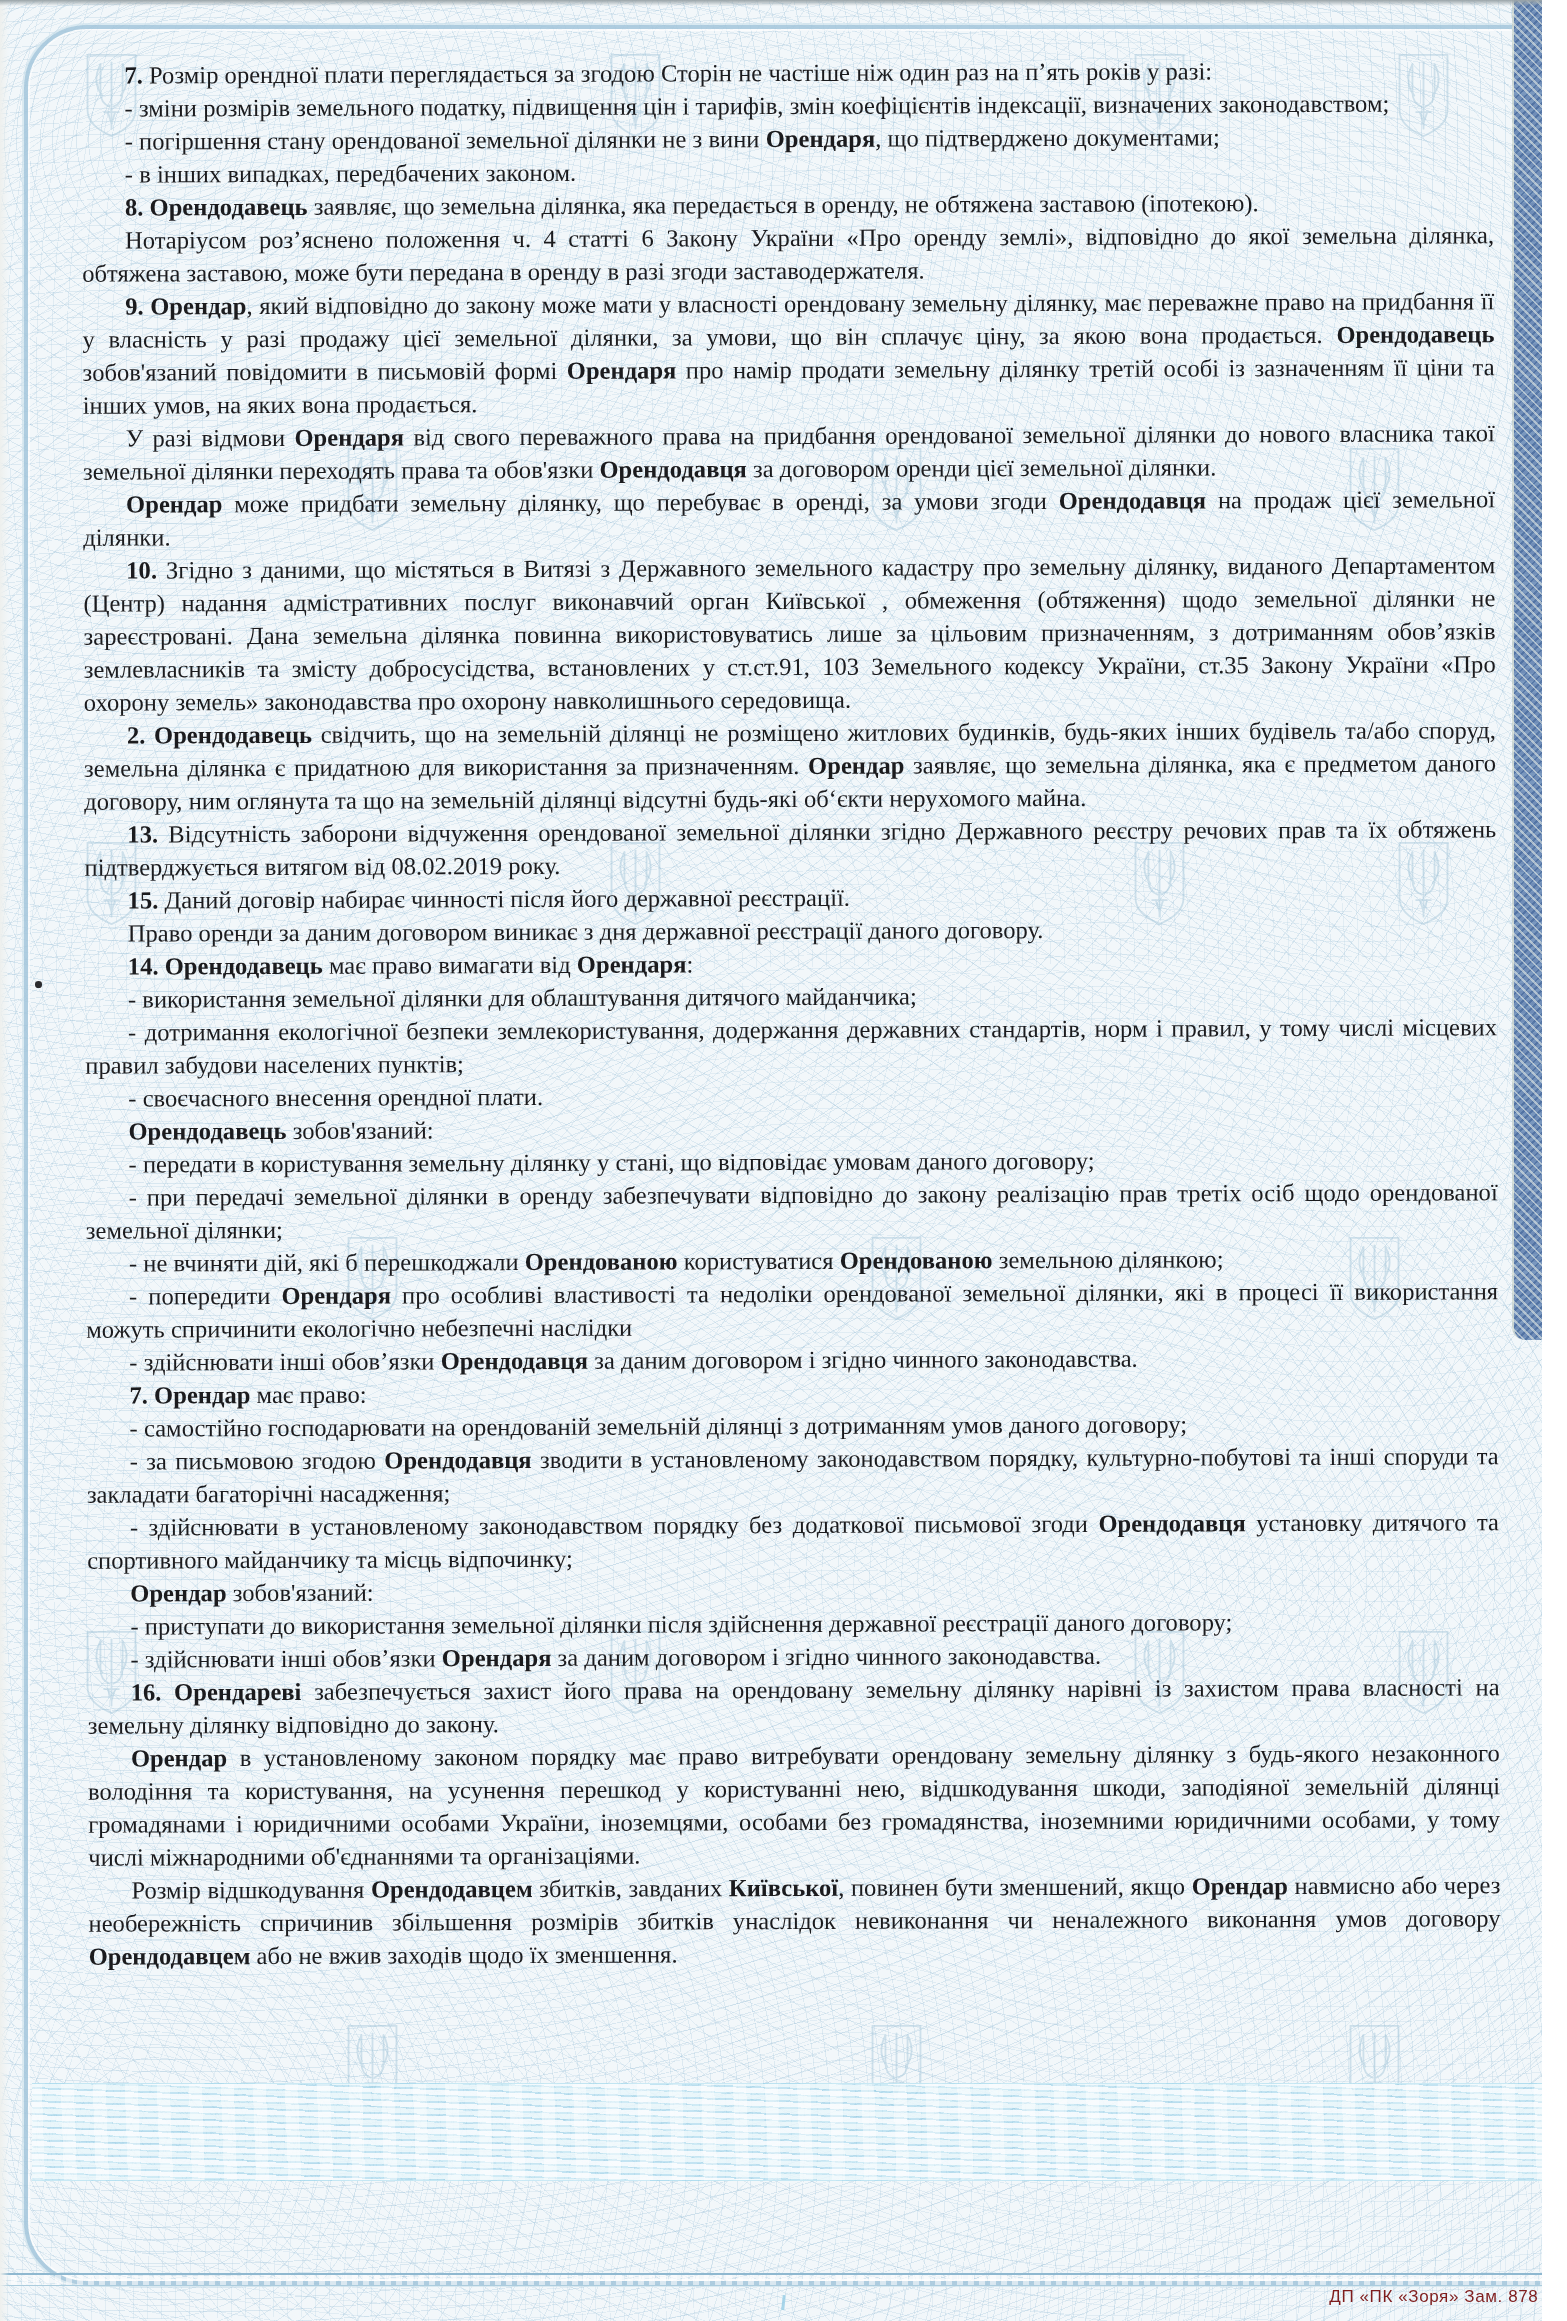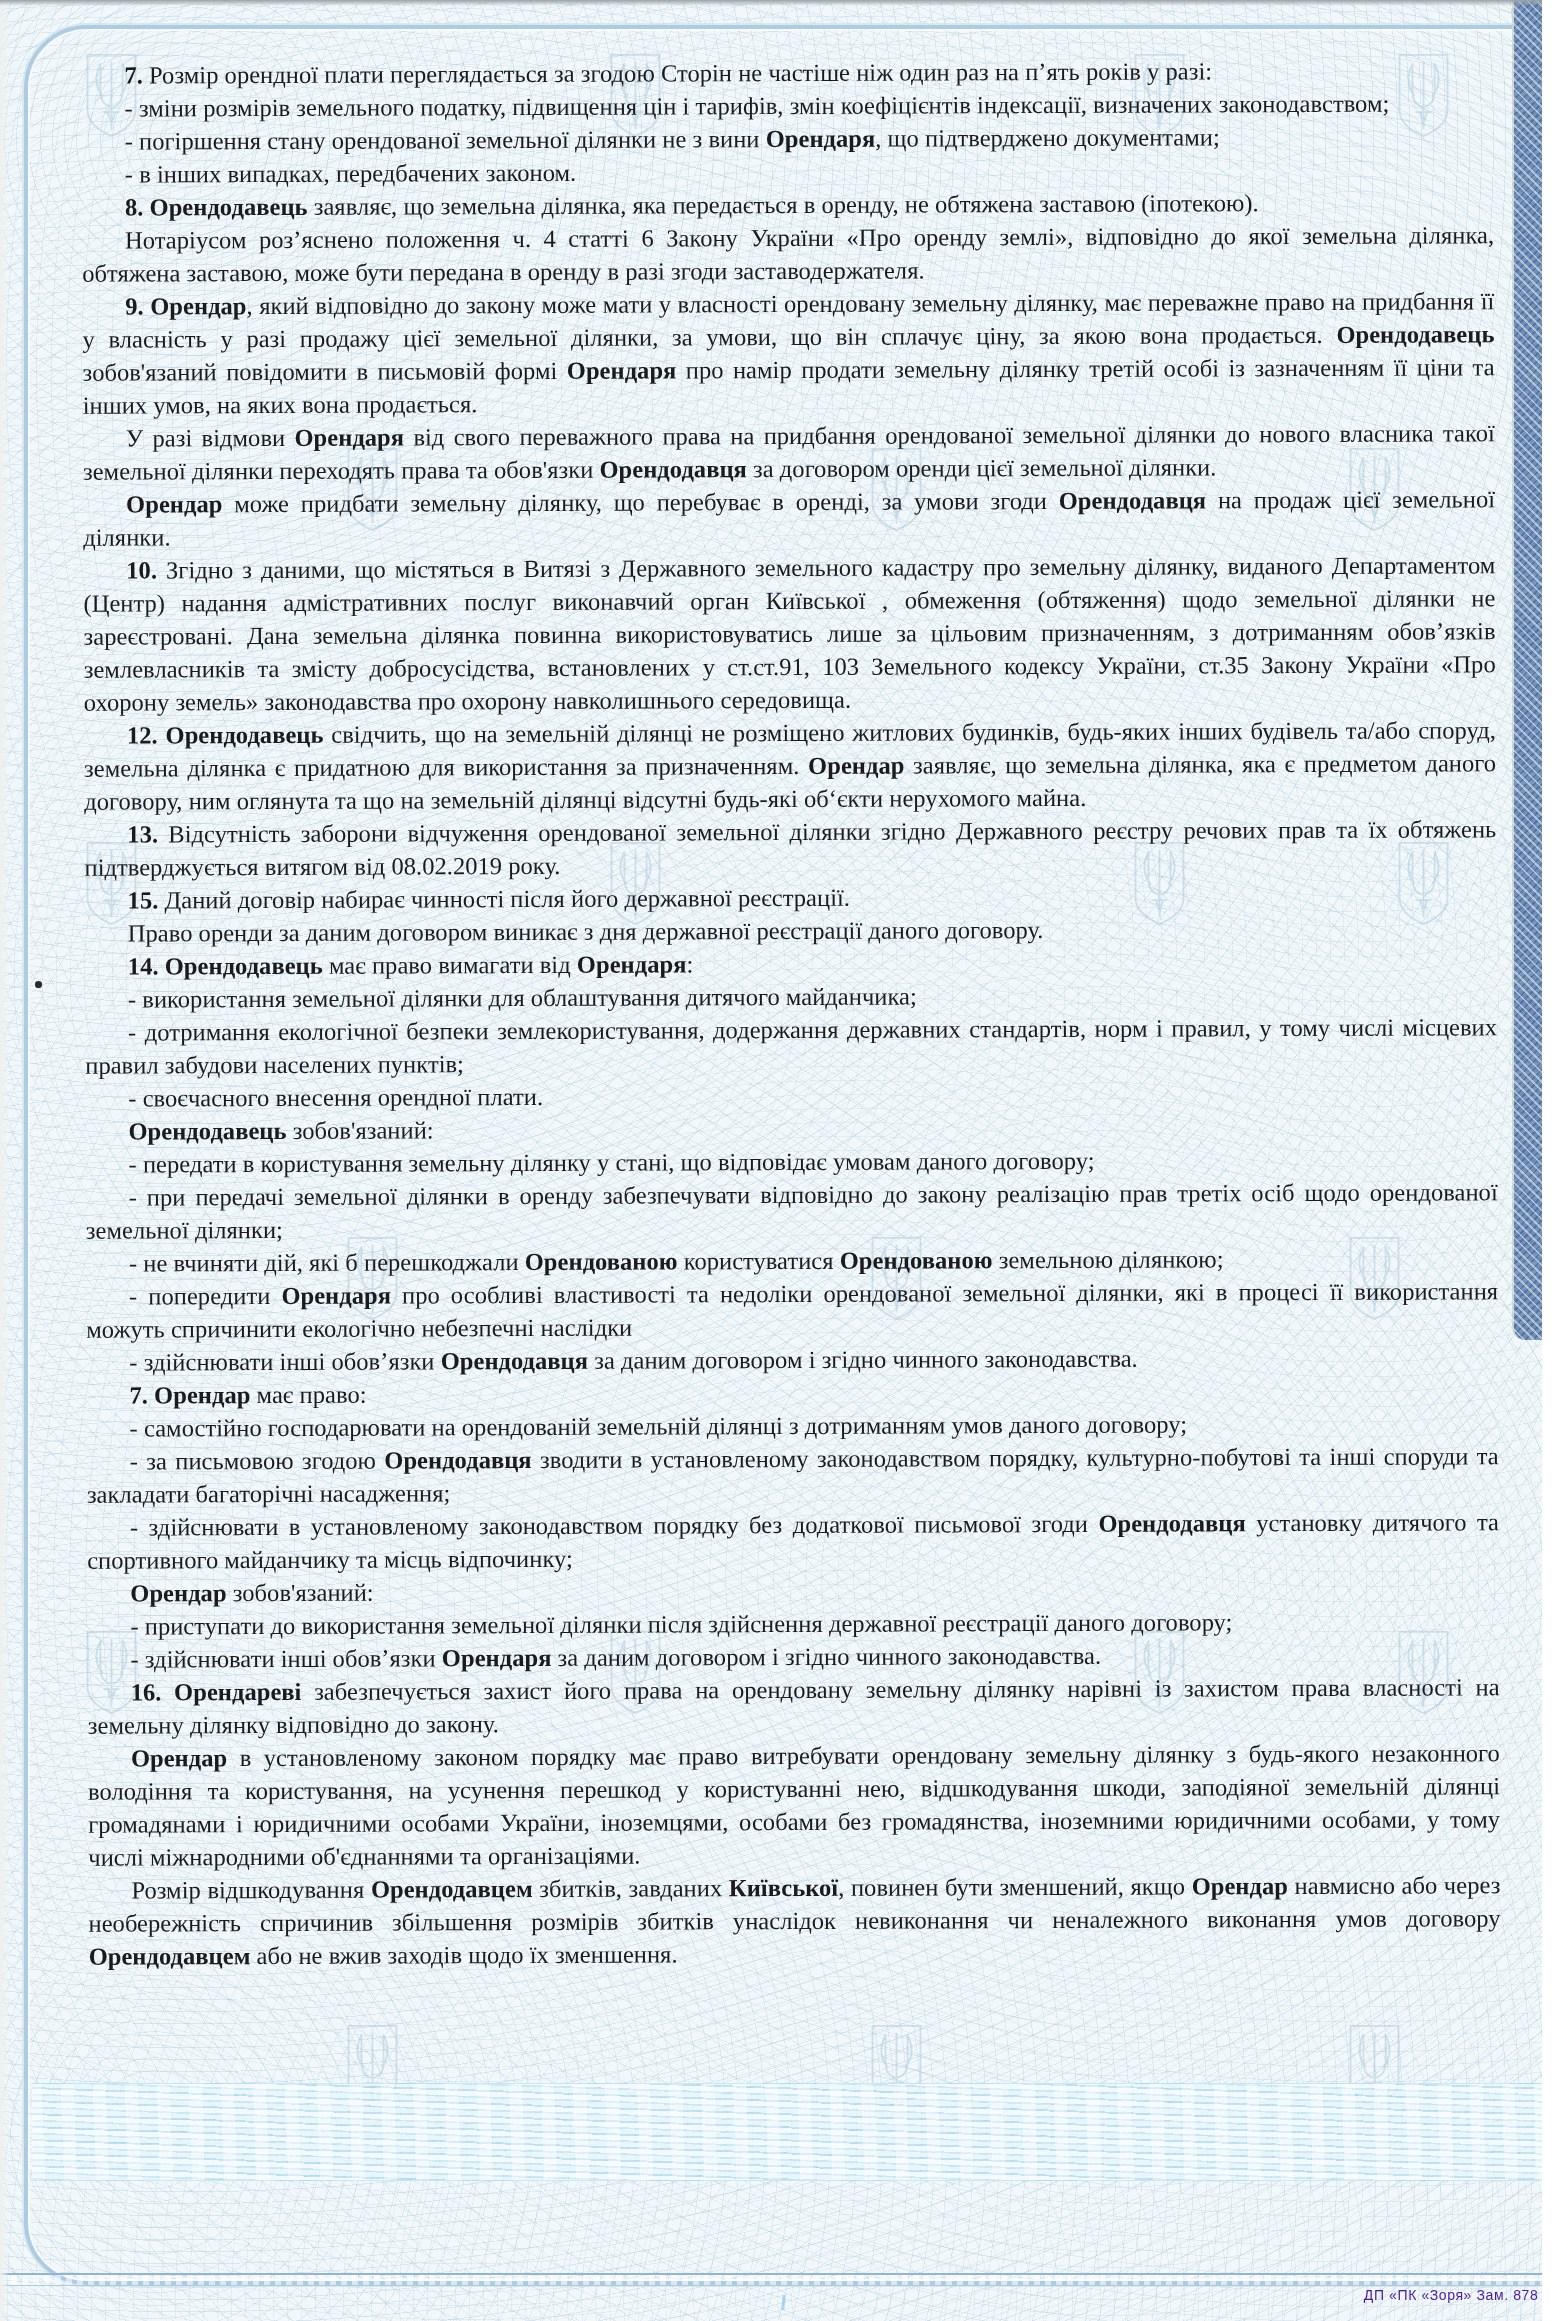--- a/index.html
+++ b/index.html
@@ -61,21 +61,21 @@
   
   .footer-rule{
     position:absolute;left:0;right:0;top:2273px;height:10.2px;z-index:3;
     border-top:2.8px solid #8fb8d0;
     border-bottom:1.9px solid #abccde;
     background:repeating-linear-gradient(90deg, rgba(255,255,255,.55) 0 5.6px, rgba(0,0,0,0) 5.6px 11px);
   }
   .imprint{
     position:absolute;right:3.7px;top:2287px;z-index:3;
     font-family:"Liberation Sans", sans-serif;
-    font-size:14px;letter-spacing:0.6px;color:#4c1d95;white-space:nowrap;
+    font-size:17px;letter-spacing:0.6px;color:#7f1d1d;white-space:nowrap;
   }
   
   .watermarks{position:absolute;inset:0;z-index:1;pointer-events:none;}
   .wm{position:absolute;opacity:.5;}
   
   .content{
     position:absolute;left:85px;top:56px;width:1412px;z-index:3;
     transform:rotate(-0.22deg);
     color:#1b1b1e;
     font-size:24.6px;line-height:33px;
@@ -182,21 +182,21 @@
       <p><b>7.</b> Розмір орендної плати переглядається за згодою Сторін не частіше ніж один раз на п’ять  років у разі:</p>
       <p>- зміни розмірів земельного податку, підвищення цін і тарифів, змін коефіцієнтів індексації, визначених законодавством;</p>
       <p>- погіршення стану орендованої земельної ділянки не з вини <b>Орендаря</b>, що підтверджено документами;</p>
       <p>- в інших випадках, передбачених законом.</p>
       <p><b>8. Орендодавець</b> заявляє, що земельна ділянка, яка передається в оренду, не обтяжена заставою (іпотекою).</p>
       <p>Нотаріусом роз’яснено положення ч. 4 статті 6 Закону України «Про оренду землі», відповідно до якої земельна ділянка, обтяжена заставою, може бути передана в оренду в разі згоди заставодержателя.</p>
       <p><b>9. Орендар</b>, який відповідно до закону може мати у власності орендовану земельну ділянку, має переважне право на придбання її у власність у разі продажу цієї земельної ділянки, за умови, що він сплачує ціну, за якою вона продається. <b>Орендодавець</b> зобов'язаний повідомити в письмовій формі <b>Орендаря</b> про намір продати земельну ділянку третій особі із зазначенням її ціни та інших умов, на яких вона продається.</p>
       <p>У разі відмови <b>Орендаря</b> від свого переважного права на придбання орендованої земельної ділянки до нового власника такої земельної ділянки переходять права та обов'язки <b>Орендодавця</b> за договором оренди цієї земельної ділянки.</p>
       <p><b>Орендар</b> може придбати земельну ділянку, що перебуває в оренді, за умови згоди <b>Орендодавця</b> на продаж цієї земельної ділянки.</p>
       <p><b>10.</b> Згідно з даними, що містяться в Витязі з Державного земельного кадастру про земельну ділянку, виданого Департаментом (Центр) надання адмістративних послуг виконавчий орган Київської , обмеження (обтяження) щодо земельної ділянки не зареєстровані. Дана земельна ділянка повинна використовуватись лише за цільовим призначенням, з дотриманням обов’язків землевласників та змісту добросусідства, встановлених у ст.ст.91, 103 Земельного кодексу України, ст.35 Закону України «Про охорону земель» законодавства про охорону навколишнього середовища.</p>
-      <p><b>12. Орендодавець</b> свідчить, що на земельній ділянці не розміщено житлових будинків, будь-яких інших будівель та/або споруд, земельна ділянка є придатною для використання за призначенням. <b>Орендар</b> заявляє, що земельна ділянка, яка є предметом даного договору, ним оглянута та що на земельній ділянці відсутні будь-які об‘єкти нерухомого майна.</p>
+      <p><b>2. Орендодавець</b> свідчить, що на земельній ділянці не розміщено житлових будинків, будь-яких інших будівель та/або споруд, земельна ділянка є придатною для використання за призначенням. <b>Орендар</b> заявляє, що земельна ділянка, яка є предметом даного договору, ним оглянута та що на земельній ділянці відсутні будь-які об‘єкти нерухомого майна.</p>
       <p><b>13.</b> Відсутність заборони відчуження орендованої земельної ділянки згідно Державного реєстру речових прав та їх обтяжень підтверджується витягом від 08.02.2019 року.</p>
       <p><b>15.</b> Даний договір набирає чинності після його державної реєстрації.</p>
       <p>Право оренди за даним договором виникає з дня державної реєстрації даного договору.</p>
       <p><b>14. Орендодавець</b> має право вимагати від <b>Орендаря</b>:</p>
       <p>- використання земельної ділянки для облаштування дитячого майданчика;</p>
       <p>- дотримання екологічної безпеки землекористування, додержання державних стандартів, норм і правил, у тому числі місцевих правил забудови населених пунктів;</p>
       <p>- своєчасного внесення орендної плати.</p>
       <p><b>Орендодавець</b> зобов'язаний:</p>
       <p>- передати в користування земельну ділянку у стані, що відповідає умовам даного договору;</p>
       <p>- при передачі земельної ділянки в оренду забезпечувати відповідно до закону реалізацію прав третіх осіб щодо орендованої земельної ділянки;</p>

